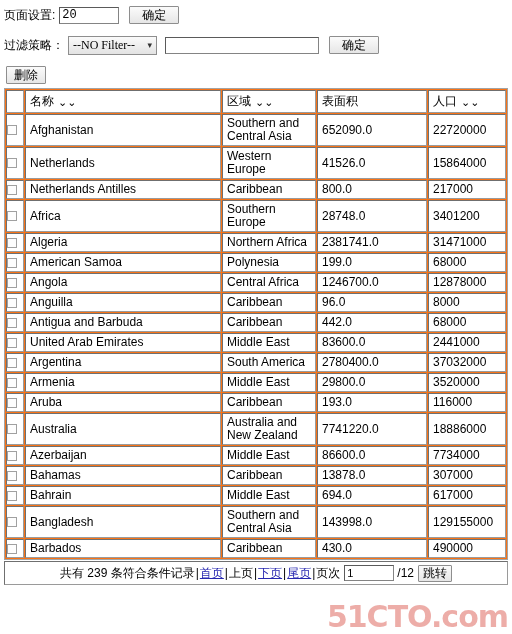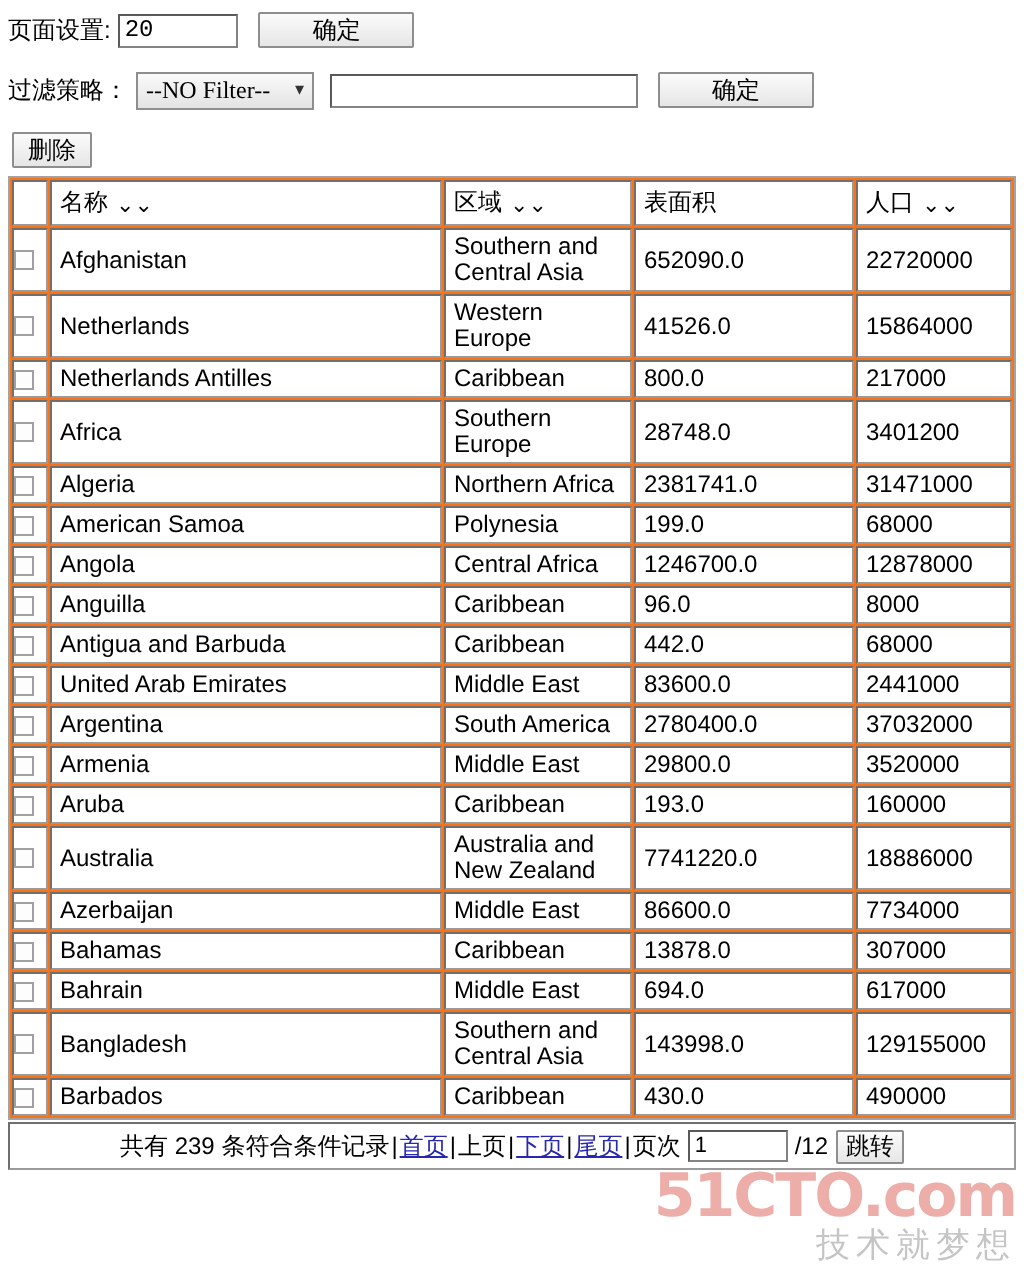--- a/index.html
+++ b/index.html
@@ -45,21 +45,21 @@
   }
   #page-size-input { width: 54px; font-family: Liberation Mono, monospace; }
   #filter-text-input { width: 148px; margin-left: 8px; }
 
   .btn {
     border: 1px solid #8e8e8e;
     background: linear-gradient(#fbfbfb, #e6e6e6);
     font-family: "Liberation Sans", sans-serif;
     font-size: 12px;
     color: #000;
-    padding: 1px 26px;
+    padding: 1px 12px;
     height: 18px;
     line-height: 15px;
     box-sizing: border-box;
     cursor: pointer;
     border-radius: 1px;
   }
   #page-size-submit { margin-left: 10px; }
   #filter-submit { margin-left: 10px; }
 
   .select-wrap {
@@ -351,21 +351,21 @@
           <td>Armenia</td>
           <td>Middle East</td>
           <td>29800.0</td>
           <td>3520000</td>
         </tr>
         <tr>
           <td class="col-chk"><span class="chk"></span></td>
           <td>Aruba</td>
           <td>Caribbean</td>
           <td>193.0</td>
-          <td>160000</td>
+          <td>116000</td>
         </tr>
         <tr>
           <td class="col-chk"><span class="chk"></span></td>
           <td>Australia</td>
           <td class="cell-2line">Australia and New Zealand</td>
           <td>7741220.0</td>
           <td>18886000</td>
         </tr>
         <tr>
           <td class="col-chk"><span class="chk"></span></td>
@@ -414,17 +414,16 @@
   <a href="#">下页</a><span class="sep">|</span>
   <a href="#">尾页</a><span class="sep">|</span>
   <span>页次</span>
   <input id="jump-page-input" type="text" value="1" style="">
   <span>/12</span>
   <button id="jump-button" class="btn">跳转</button>
 </div>
 
 <div class="watermark">
   <div class="wm-main">51CTO.com</div>
-  <div class="wm-sub">技术就梦想</div>
 </div>
 
 
 
 
 </body></html>

